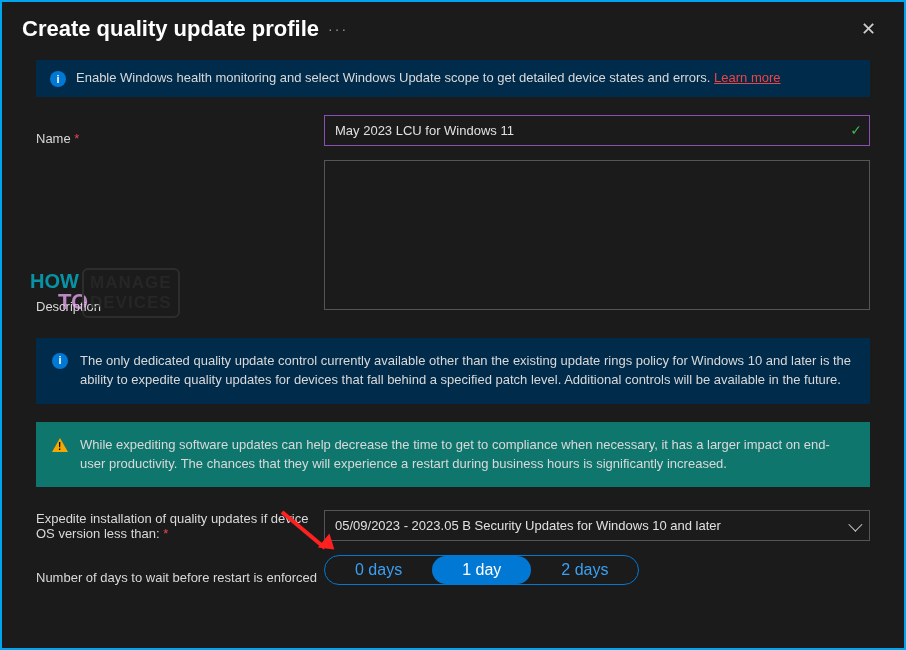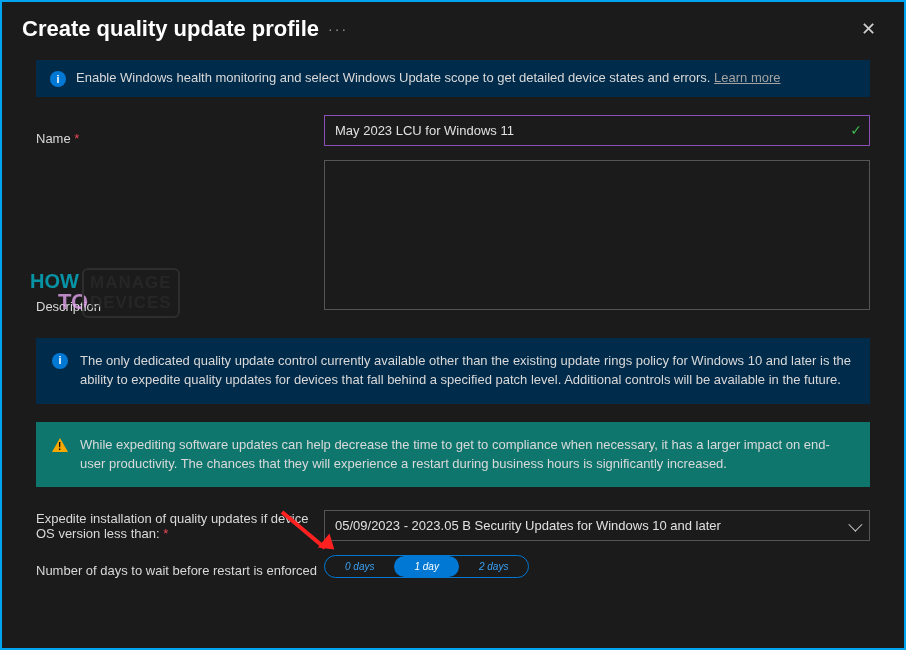--- a/index.html
+++ b/index.html
@@ -45,21 +45,21 @@
       border-left: 8px solid transparent;
       border-right: 8px solid transparent;
       border-bottom: 14px solid #f7a800;
       position: relative; flex-shrink: 0; margin-top: 2px;
     }
     .warn-icon::after {
       content: "!";
       position: absolute; left: -2px; top: 2px;
       color: #000; font-size: 10px; font-weight: bold;
     }
-    .banner a { color: #a3a3a3; text-decoration: underline; }
+    .banner a { color: #ef4444; text-decoration: underline; }
     .form-row {
       display: flex;
       align-items: flex-end;
       margin-bottom: 14px;
     }
     .form-label {
       width: 288px;
       flex-shrink: 0;
       font-size: 13px;
       color: #d9d9d9;
@@ -124,28 +124,27 @@
       transform: rotate(45deg) translateY(-2px);
     }
     .pill-group {
       display: inline-flex;
       border: 1px solid #0078d4;
       border-radius: 16px;
       overflow: hidden;
       font-size: 13px;
     }
     .pill {
-      padding: 5px 20px;
+      padding: 5px 30px;
       color: #3aa0f3;
       cursor: pointer;
       background: transparent;
       border: none;
       font-family: inherit;
-      font-size: 10px;
-      font-style: italic;
+      font-size: 16px;
     }
     .pill.selected {
       background: #0078d4;
       color: #fff;
       border-radius: 14px;
     }
     .watermark {
       position: absolute;
       left: 28px; top: 268px;
       pointer-events: none;

